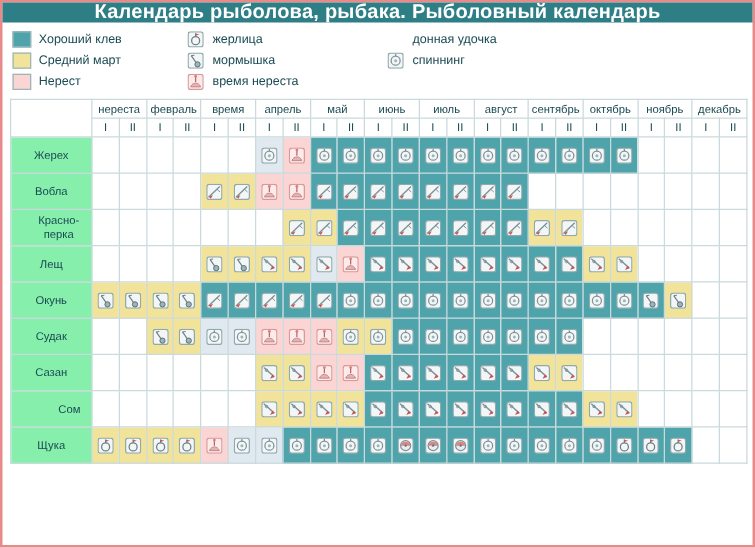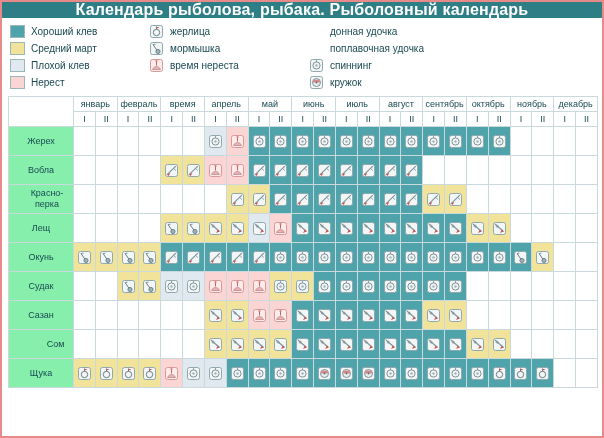--- a/index.html
+++ b/index.html
@@ -137,24 +137,20 @@
     <div class="legend-col c1" id="legend-quality">
         <div class="legend-row">
           <span class="swatch" style="background: rgb(79, 163, 171);"></span>
           <span class="legend-label">Хороший клев</span>
         </div>
         <div class="legend-row">
           <span class="swatch" style="background: rgb(242, 227, 154);"></span>
           <span class="legend-label">Средний март</span>
         </div>
         <div class="legend-row">
-          <span class="swatch" style="background: rgb(223, 233, 239);"></span>
-          <span class="legend-label">Плохой клев</span>
-        </div>
-        <div class="legend-row">
           <span class="swatch" style="background: rgb(251, 212, 212);"></span>
           <span class="legend-label">Нерест</span>
         </div>
       </div>
     <div class="legend-col c2" id="legend-gear-left">
         <div class="legend-row">
           <span class="ico">
             <svg width="13" height="13" viewBox="0 0 13 13">
               <rect x="0.5" y="0.5" width="12" height="12" rx="2" fill="#f3f6f7" stroke="#8fa9ad"></rect>
               <circle cx="6.5" cy="7.5" r="3.2" fill="none" stroke="#6b7f85" stroke-width="1"></circle>
@@ -186,54 +182,39 @@
           </span>
           <span class="legend-label">время нереста</span>
         </div>
       </div>
     <div class="legend-col c3" id="legend-gear-right">
         <div class="legend-row">
           <span class="ico"></span>
           <span class="legend-label">донная удочка</span>
         </div>
         <div class="legend-row">
-          <span class="ico"></span>
-          <span class="legend-label">поплавочная удочка</span>
-        </div>
-        <div class="legend-row">
           <span class="ico">
             <svg width="13" height="13" viewBox="0 0 13 13">
               <rect x="0.5" y="0.5" width="12" height="12" rx="2" fill="#f3f6f7" stroke="#8fa9ad"></rect>
               <circle cx="6.5" cy="6.5" r="3.6" fill="none" stroke="#7d9298" stroke-width="1"></circle>
               <circle cx="6.5" cy="6.5" r="1.2" fill="#9fb4b8"></circle>
               <path d="M6.5 2.9 L6.5 1.2" stroke="#7d9298" stroke-width="1"></path>
             </svg>
           </span>
           <span class="legend-label">спиннинг</span>
         </div>
-        <div class="legend-row">
-          <span class="ico">
-            <svg width="13" height="13" viewBox="0 0 13 13">
-              <rect x="0.5" y="0.5" width="12" height="12" rx="2" fill="#f3f6f7" stroke="#8fa9ad"></rect>
-              <circle cx="6.5" cy="6.5" r="4" fill="#e7eef0" stroke="#7d9298" stroke-width="1"></circle>
-              <path d="M2.6 6.5 A4 4 0 0 1 10.4 6.5 Z" fill="#d98585"></path>
-              <circle cx="6.5" cy="6.5" r="0.9" fill="#5d7279"></circle>
-            </svg>
-          </span>
-          <span class="legend-label">кружок</span>
-        </div>
       </div>
   </div>
 
   <div class="table-wrap">
     <table class="cal">
       <thead>
         <tr id="month-row">
             <th class="corner" rowspan="2" style="width: 64px;"></th>
-            <th class="month" colspan="2">январь</th>
+            <th class="month" colspan="2">нереста</th>
             <th class="month" colspan="2">февраль</th>
             <th class="month" colspan="2">время</th>
             <th class="month" colspan="2">апрель</th>
             <th class="month" colspan="2">май</th>
             <th class="month" colspan="2">июнь</th>
             <th class="month" colspan="2">июль</th>
             <th class="month" colspan="2">август</th>
             <th class="month" colspan="2">сентябрь</th>
             <th class="month" colspan="2">октябрь</th>
             <th class="month" colspan="2">ноябрь</th>

